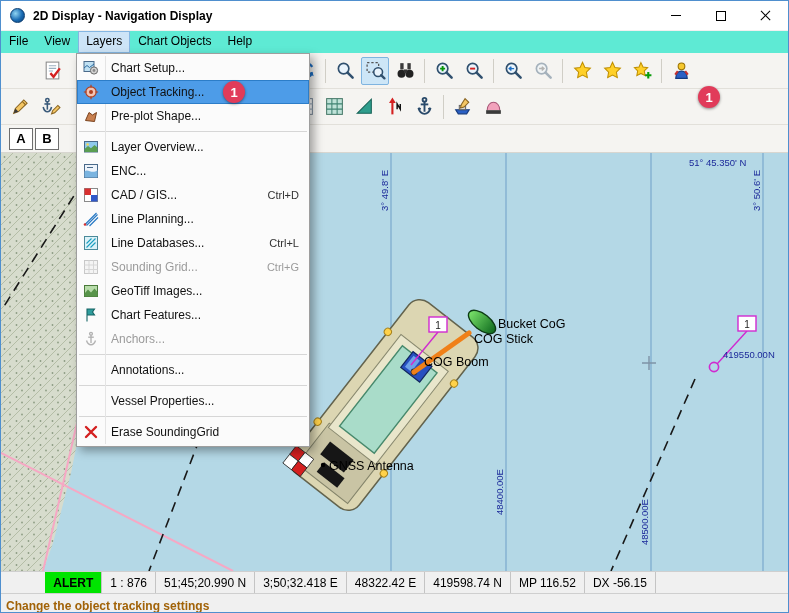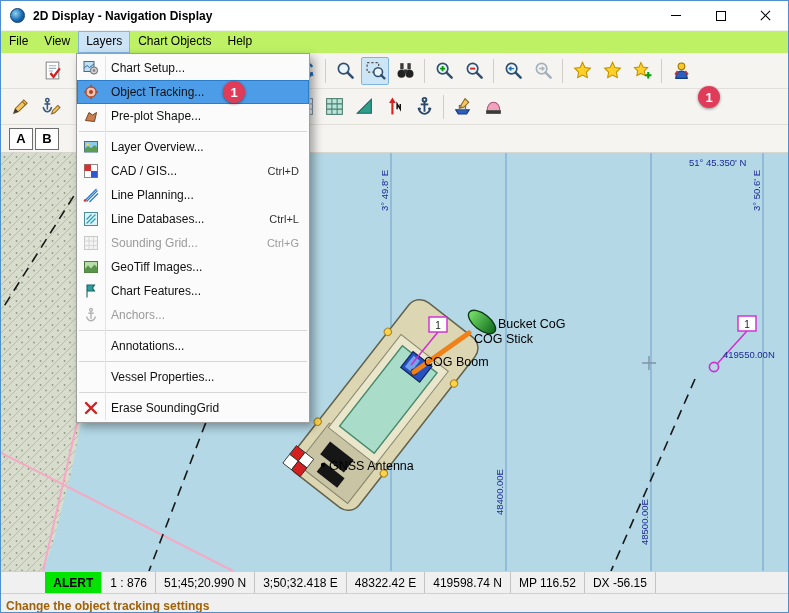--- a/index.html
+++ b/index.html
@@ -13,21 +13,21 @@
   .title{font-size:12px;font-weight:700;color:#000;}
   .wbtns{margin-left:auto;display:flex;height:100%;}
   .wbtn{width:45px;height:100%;display:flex;align-items:center;justify-content:center;}
   .g-min{width:10px;height:1px;background:#000;}
   .g-max{width:10px;height:10px;border:1px solid #000;}
   .g-close{position:relative;width:13px;height:13px;}
   .g-close::before,.g-close::after{content:"";position:absolute;left:0;top:6px;width:13px;height:1.3px;background:#000;}
   .g-close::before{transform:rotate(45deg);}
   .g-close::after{transform:rotate(-45deg);}
   
-  .menubar{position:absolute;top:30px;left:0;right:0;height:22px;background:#bef264;display:flex;font-size:12px;color:#000;}
+  .menubar{position:absolute;top:30px;left:0;right:0;height:22px;background:#5eead4;display:flex;font-size:12px;color:#000;}
   .mb-item{padding:0 8px;line-height:21px;}
   .mb-item.active{background:#cde4f7;outline:1px solid #84b6e2;outline-offset:-1px;}
   
   .toolbar{position:absolute;left:0;right:0;background:#f5f4f1;display:flex;align-items:center;}
   #tb1{top:52px;height:36px;border-bottom:1px solid #e2e0da;padding-left:36px;}
   #tb2{top:88px;height:36px;border-bottom:1px solid #e2e0da;padding-left:4px;}
   #tb3{top:124px;height:28px;border-bottom:1px solid #d8d6d0;}
   .tbtn{width:28px;height:28px;margin:0 1px;display:flex;align-items:center;justify-content:center;border:1px solid transparent;border-radius:2px;flex:0 0 28px;}
   .tbtn.pressed{background:#cde6f7;border-color:#7fb4e0;}
   .tbtn.disabled{opacity:.4;}
@@ -462,20 +462,31 @@
             <path d="M1.5 10l3.5-3 3 2.2L11.5 6l3 2.5V13h-13z" fill="#5a9e52"></path>
             <circle cx="4.6" cy="5.4" r="1.2" fill="#ffd84a"></circle>
           </svg>
         </span>
         <span class="mi-label">Layer Overview...</span>
         <span class="mi-shortcut"></span>
       </div>
       <div class="menu-item">
         <span class="mi-icon">
           <svg viewBox="0 0 16 16" width="16" height="16">
+            <rect x="1.5" y="1.5" width="13" height="13" fill="#eef4fb" stroke="#4a6a8a"></rect>
+            <path d="M1.5 8.5C5 5 9 12 14.5 7V14.5h-13z" fill="#7ab4e0"></path>
+            <path d="M4 4.5h6" stroke="#4a6a8a" fill="none"></path>
+          </svg>
+        </span>
+        <span class="mi-label">ENC...</span>
+        <span class="mi-shortcut"></span>
+      </div>
+      <div class="menu-item">
+        <span class="mi-icon">
+          <svg viewBox="0 0 16 16" width="16" height="16">
             <rect x="1.5" y="1.5" width="13" height="13" fill="#fff" stroke="#8a8a8a"></rect>
             <path d="M1.5 1.5h6.5v6.5H1.5z" fill="#d83030"></path>
             <path d="M8 8h6.5v6.5H8z" fill="#3058c8"></path>
           </svg>
         </span>
         <span class="mi-label">CAD / GIS...</span>
         <span class="mi-shortcut">Ctrl+D</span>
       </div>
       <div class="menu-item">
         <span class="mi-icon">

